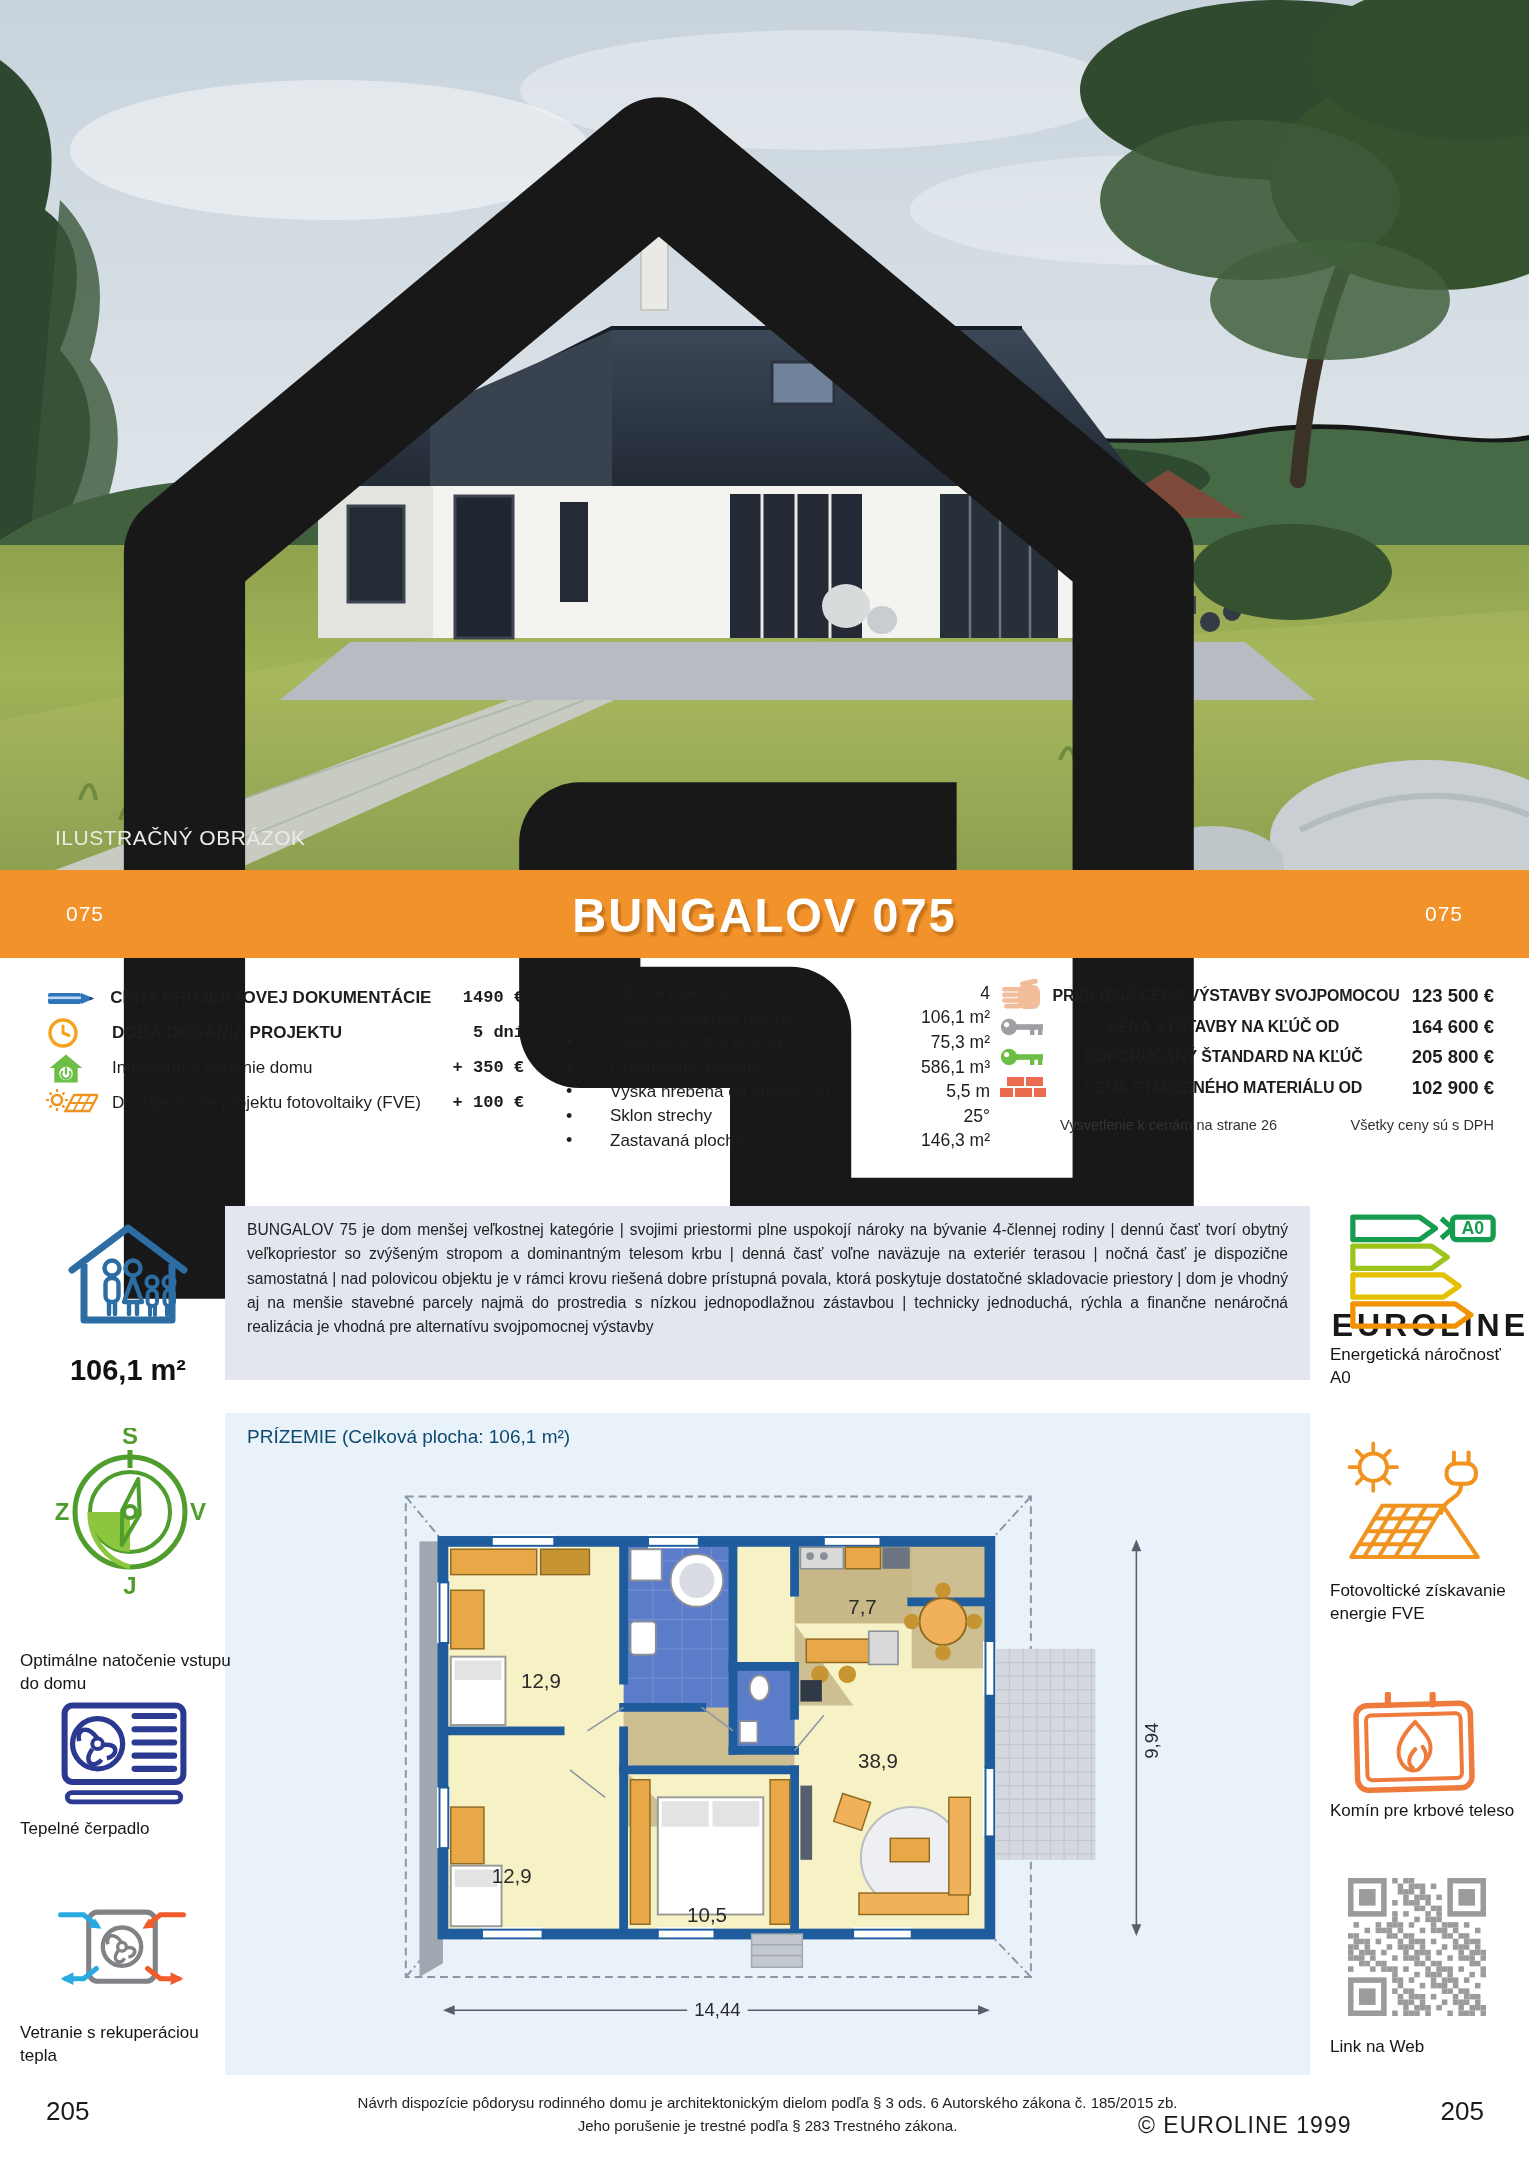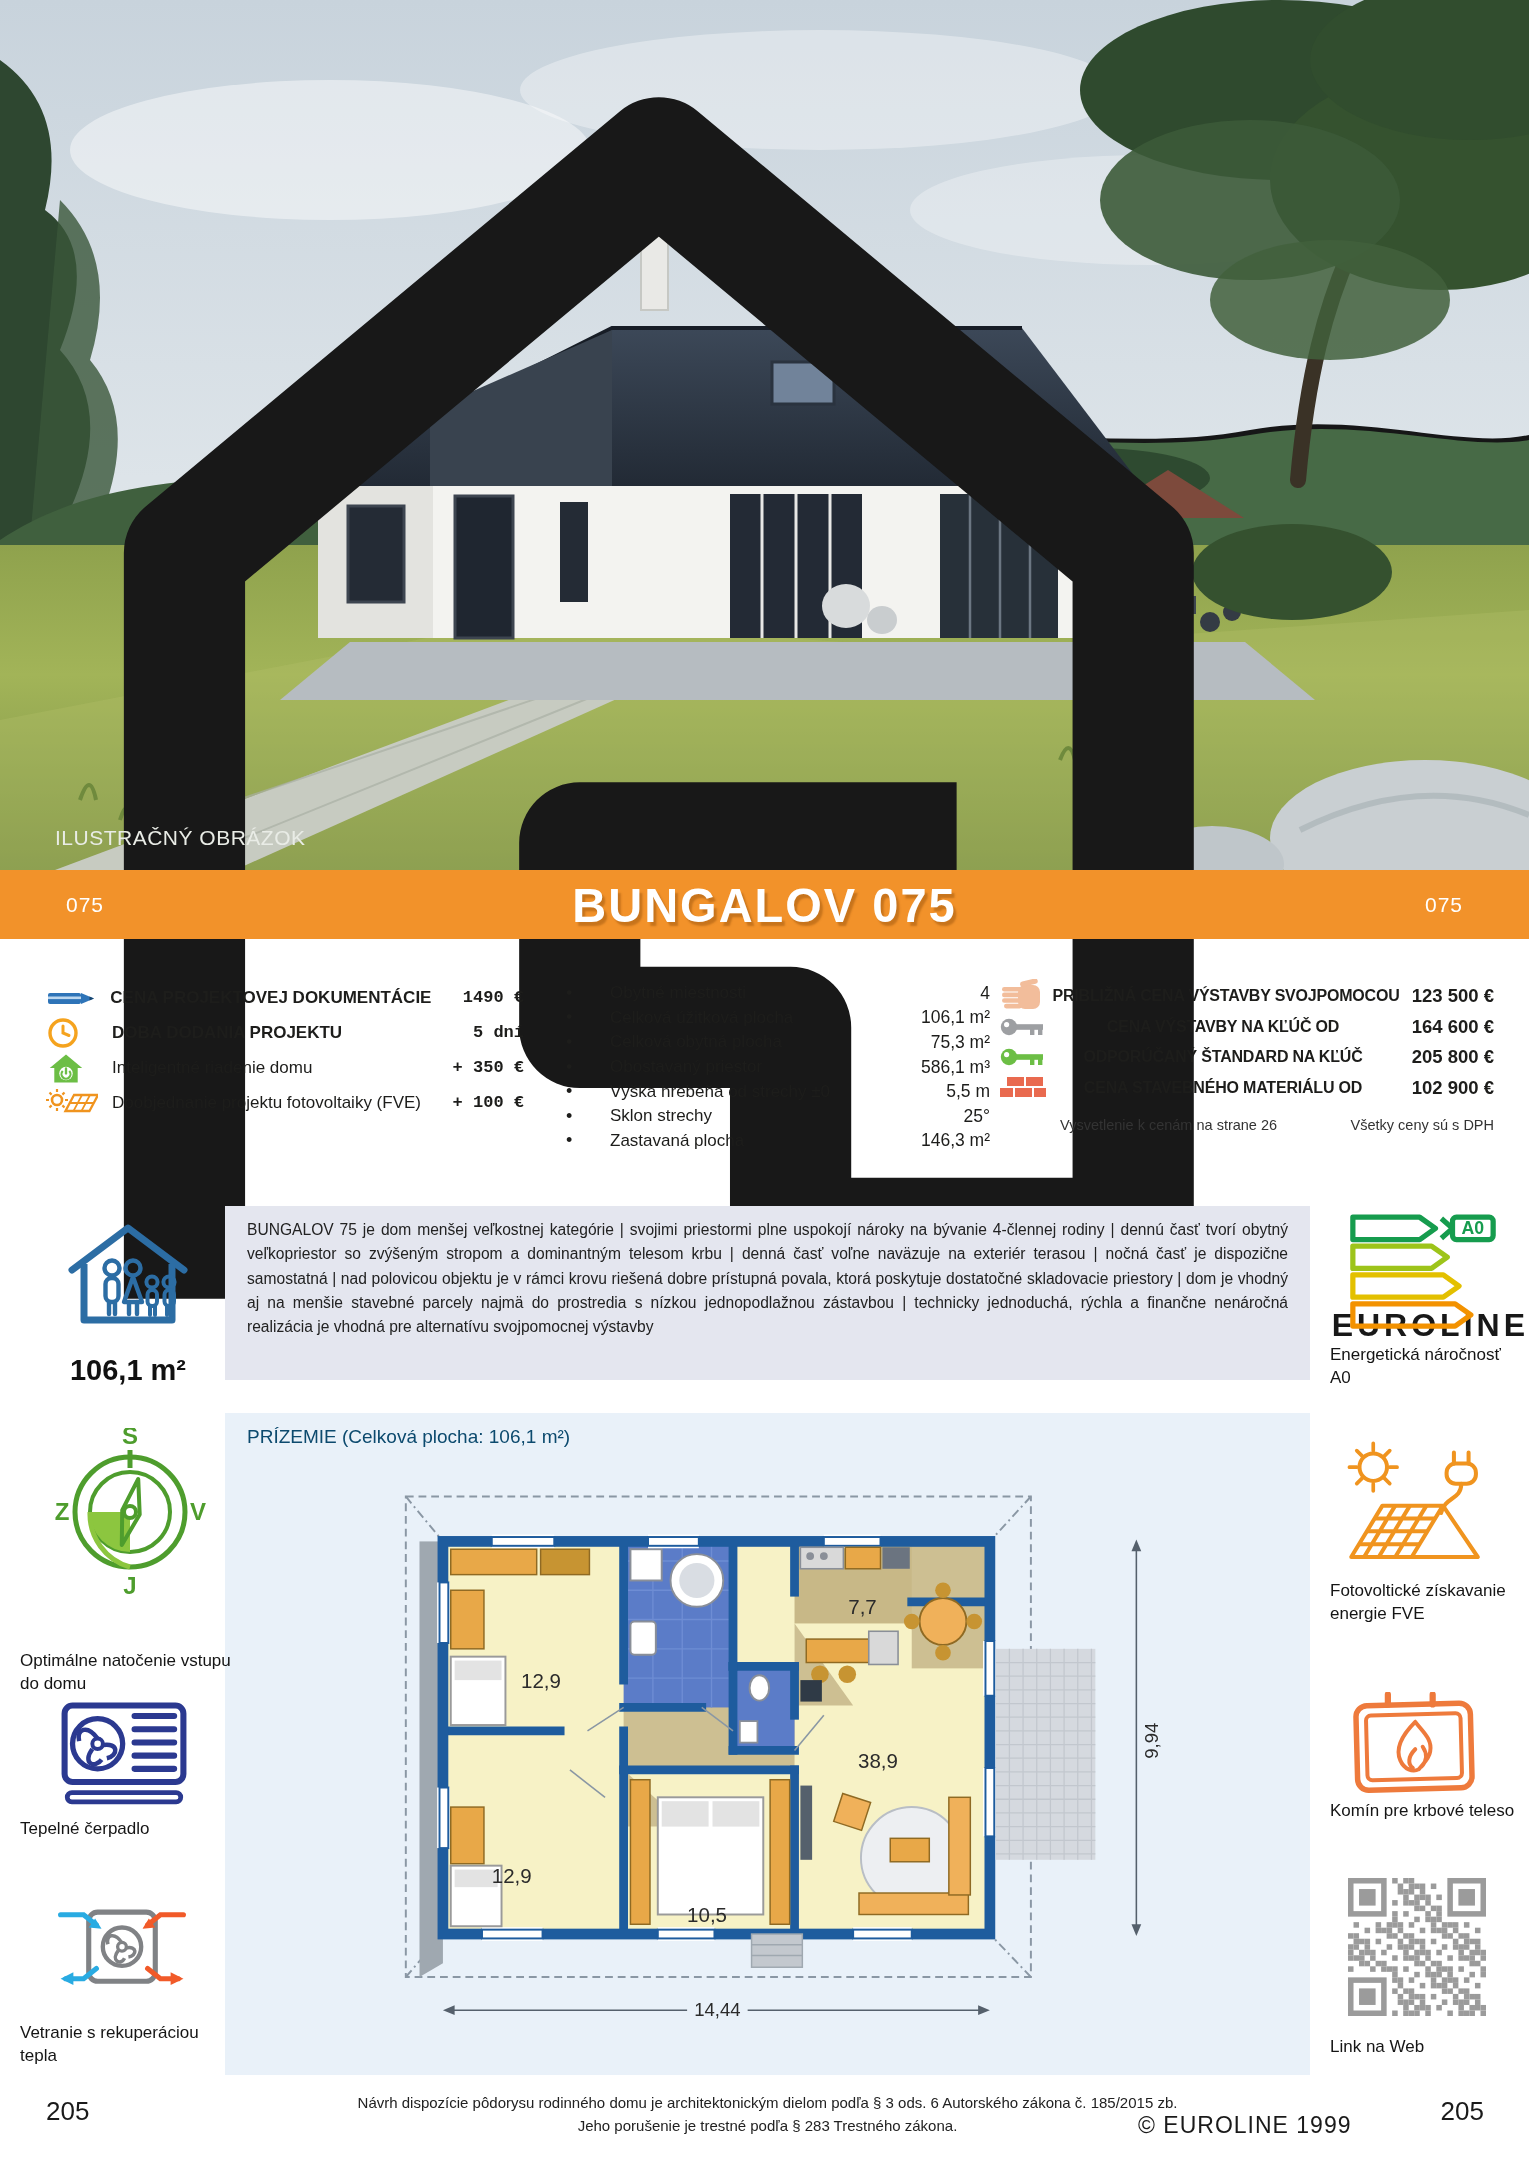--- a/index.html
+++ b/index.html
@@ -8,21 +8,21 @@
   .abs{position:absolute;}
 
   
   .photo{left:0;top:0;width:1529px;height:870px;}
   .photo svg{display:block;width:100%;height:100%;}
   .logo{left:0;top:26px;width:1529px;display:flex;justify-content:center;align-items:flex-end;gap:14px;}
   .logo-text{font-size:32px;font-weight:bold;letter-spacing:4px;color:#181818;}
   .photo-caption{left:55px;top:826px;font-size:21px;letter-spacing:.5px;color:#e9ece6;}
 
   
-  .banner{left:0;top:870px;width:1529px;height:69px;background:#F2922A;display:flex;align-items:center;}
+  .banner{left:0;top:870px;width:1529px;height:88px;background:#F2922A;display:flex;align-items:center;}
   .banner-code{width:170px;text-align:center;color:#fff;font-size:21px;font-weight:300;letter-spacing:1px;}
   .banner-title{flex:1;text-align:center;color:#fff;font-size:47px;font-weight:800;letter-spacing:2px;
                 text-shadow:3px 4px 2px rgba(120,60,0,.35);transform:scaleY(1.04);}
 
   
   .speccol{font-size:17px;}
   .spec-row{display:flex;align-items:center;}
   .spec-ico{width:66px;display:flex;justify-content:flex-start;align-items:center;}
   .spec-lbl{flex:1;white-space:nowrap;}
   .spec-val{text-align:right;font-weight:bold;white-space:nowrap;}

